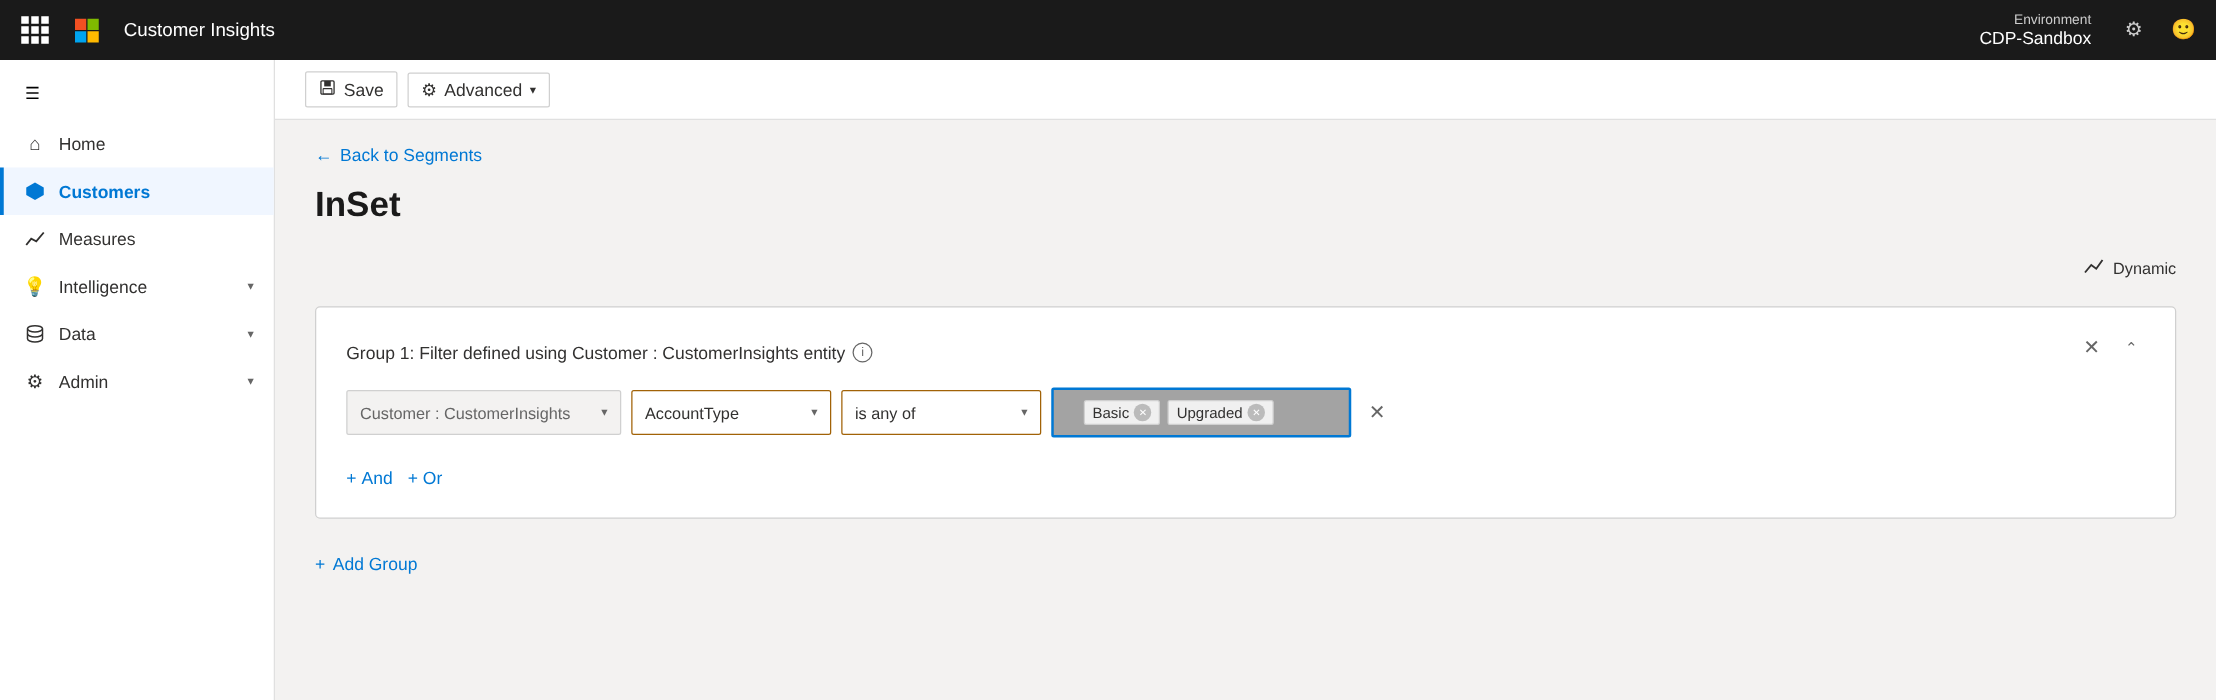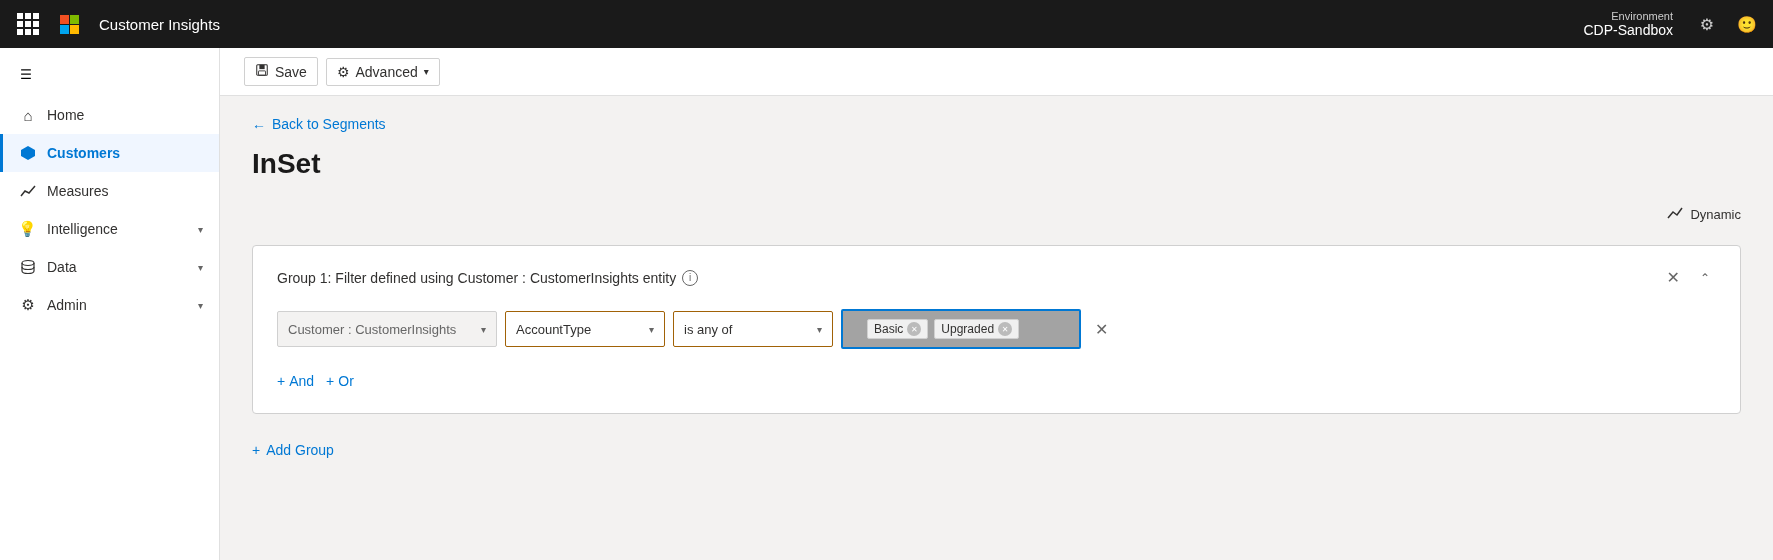--- a/index.html
+++ b/index.html
@@ -118,21 +118,21 @@
     .segment-group {
       background: #fff;
       border: 1px solid #d0d0d0;
       border-radius: 4px;
       padding: 20px 24px;
       margin-bottom: 16px;
       position: relative;
     }
     .group-header {
       display: flex;
-      align-items: center;
+      align-items: flex-end;
       justify-content: space-between;
       margin-bottom: 20px;
     }
     .group-title {
       font-size: 14px;
       font-weight: 500;
       color: #323130;
       display: flex;
       align-items: center;
       gap: 6px;

